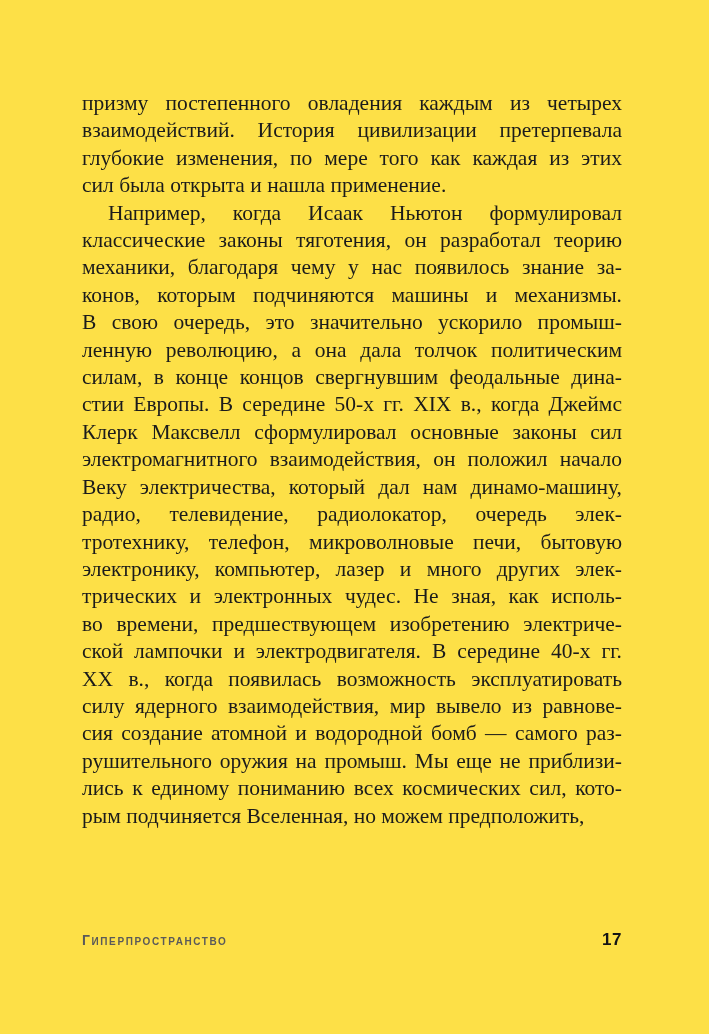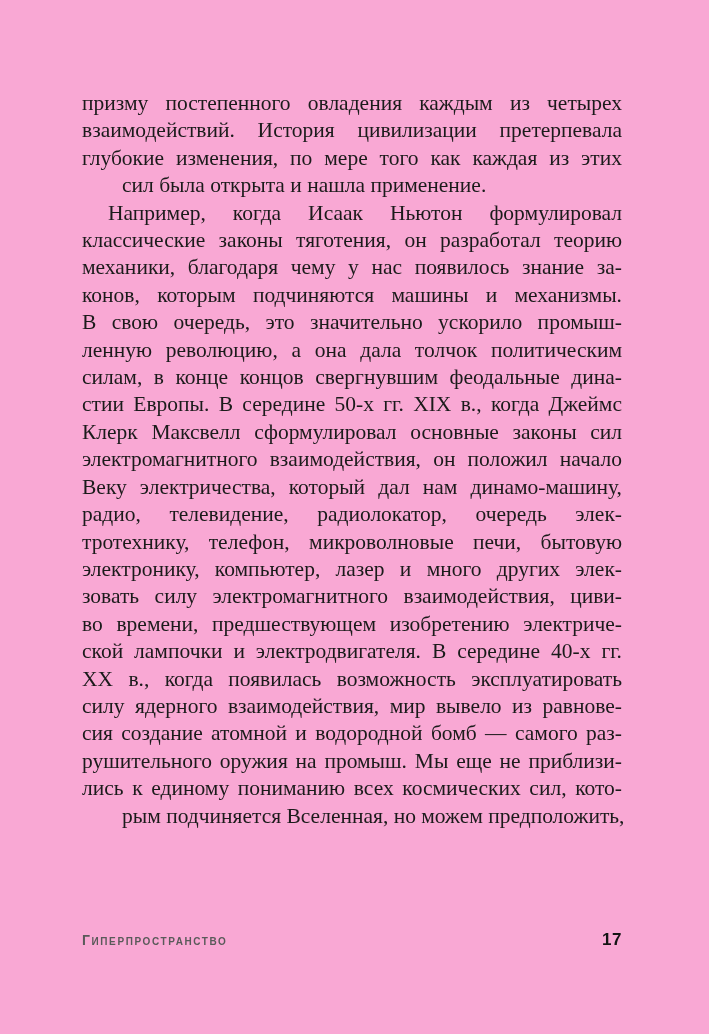--- a/index.html
+++ b/index.html
@@ -3,42 +3,41 @@
 <meta charset="utf-8">
 <style>
   html, body {
     margin: 0;
     padding: 0;
   }
   .page {
     position: relative;
     width: 709px;
     height: 1034px;
-    background: #f9a8d4;
+    background: #fde047;
     overflow: hidden;
     font-family: "Liberation Serif", serif;
   }
   .text-block {
     position: absolute;
     left: 82px;
     top: 90px;
     width: 540px;
     color: #1b1b1b;
     font-size: 21.5px;
     line-height: 27.4px;
   }
   .line {
     text-align: justify;
     text-align-last: justify;
     white-space: nowrap;
   }
   .line.align-left {
     text-align: right;
     text-align-last: left;
-    margin-left: 40px;
   }
   .line.indent {
     text-indent: 26px;
   }
   .footer {
     position: absolute;
     left: 82px;
     top: 930px;
     width: 540px;
     display: flex;
@@ -78,21 +77,21 @@
       <div class="line">В свою очередь, это значительно ускорило промыш-</div>
       <div class="line">ленную революцию, а она дала толчок политическим</div>
       <div class="line">силам, в конце концов свергнувшим феодальные дина-</div>
       <div class="line">стии Европы. В середине 50-х гг. XIX в., когда Джеймс</div>
       <div class="line">Клерк Максвелл сформулировал основные законы сил</div>
       <div class="line">электромагнитного взаимодействия, он положил начало</div>
       <div class="line">Веку электричества, который дал нам динамо-машину,</div>
       <div class="line">радио, телевидение, радиолокатор, очередь элек-</div>
       <div class="line">тротехнику, телефон, микроволновые печи, бытовую</div>
       <div class="line">электронику, компьютер, лазер и много других элек-</div>
-      <div class="line">зовать силу электромагнитного взаимодействия, циви-</div>
+      <div class="line">трических и электронных чудес. Не зная, как исполь-</div>
       <div class="line">во времени, предшествующем изобретению электриче-</div>
       <div class="line">ской лампочки и электродвигателя. В середине 40-х гг.</div>
       <div class="line">XX в., когда появилась возможность эксплуатировать</div>
       <div class="line">силу ядерного взаимодействия, мир вывело из равнове-</div>
       <div class="line">сия создание атомной и водородной бомб — самого раз-</div>
       <div class="line">рушительного оружия на промыш. Мы еще не приблизи-</div>
       <div class="line">лись к единому пониманию всех космических сил, кото-</div>
       <div class="line align-left">рым подчиняется Вселенная, но можем предположить,</div>
     </main>
 

